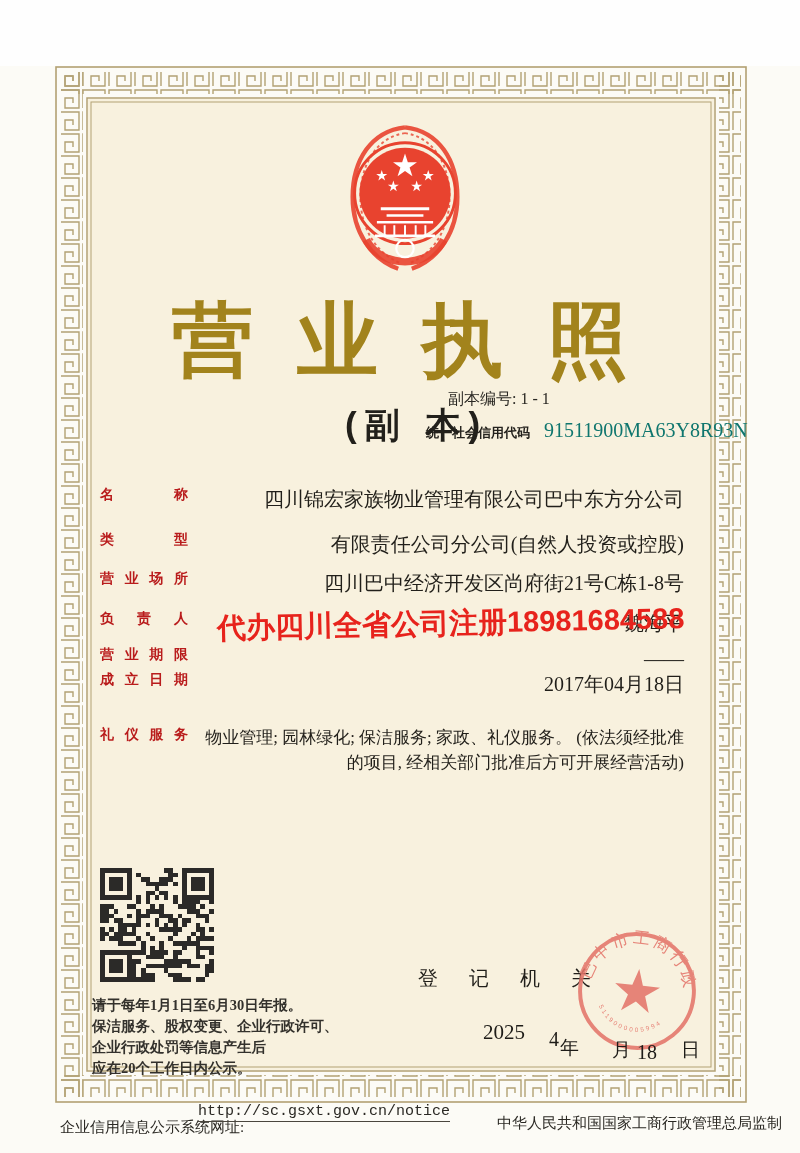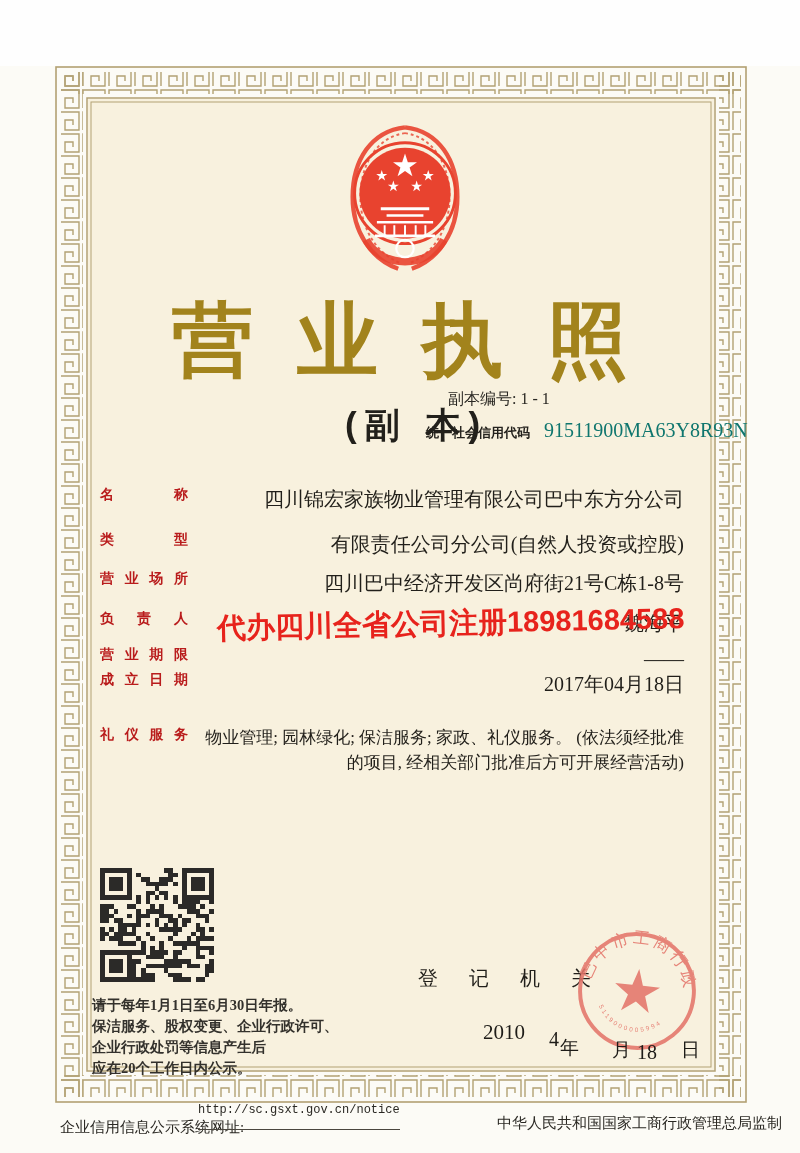--- a/index.html
+++ b/index.html
@@ -71,21 +71,21 @@
   .seal-svg{position:absolute;left:558px;top:912px;z-index:6;opacity:0.88;}
   .date-row{left:0;top:0;z-index:7;}
   .date-part{position:absolute;font-family:"Liberation Serif",serif;color:#1e1c18;z-index:7;}
   .d-2017{left:483px;top:1020px;font-size:21px;}
   .d-4{left:549px;top:1028px;font-size:20px;}
   .d-nian{left:560px;top:1035px;font-size:19px;}
   .d-18{left:637px;top:1024px;font-size:20px;margin-top:17px;}
   .d-yue{left:612px;top:1037px;font-size:19px;}
   .d-ri{left:681px;top:1037px;font-size:19px;}
   .footer-label{left:60px;top:1118px;z-index:4;font-size:15px;font-family:"Liberation Serif",serif;color:#2a2823;}
-  .footer-url{left:198px;top:1103px;z-index:4;font-size:12px;font-family:"Liberation Mono",monospace;color:#2a2823;border-bottom:1px solid #4a463e;padding-bottom:12px;}
+  .footer-url{left:198px;top:1103px;z-index:4;font-size:15px;font-family:"Liberation Mono",monospace;color:#2a2823;border-bottom:1px solid #4a463e;padding-bottom:1px;}
   .footer-issuer{left:497px;top:1114px;z-index:4;font-size:15px;font-family:"Liberation Serif",serif;color:#2a2823;}
 </style>
 </head>
 <body>
 
 <div class="paper">
   <div class="top-white"></div>
 
   <div class="wm-layer">
     <div class="wm-row" style="top:116px">GJGSZJJZ</div>
@@ -509,21 +509,21 @@
       <text font-family="Liberation Sans, sans-serif" font-size="21" fill="#e4756a" letter-spacing="4">
         <textPath href="#sealTop" startOffset="4%">巴中市工商行政管理局</textPath>
       </text>
       <text font-family="Liberation Sans, sans-serif" font-size="8" fill="#e4756a" letter-spacing="3">
         <textPath href="#sealBottom" startOffset="8%">5119000005994</textPath>
       </text>
     </g>
   </svg>
 
   <div class="date-row">
-    <span class="date-part d-2017">2010</span>
+    <span class="date-part d-2017">2025</span>
     <span class="date-part d-4">4</span>
     <span class="date-part d-nian">年</span>
     <span class="date-part d-18">18</span>
     <span class="date-part d-yue">月</span>
     <span class="date-part d-ri">日</span>
   </div>
 
   <div class="abs footer-label">企业信用信息公示系统网址:</div>
   <div class="abs footer-url">http://sc.gsxt.gov.cn/notice</div>
   <div class="abs footer-issuer">中华人民共和国国家工商行政管理总局监制</div>

